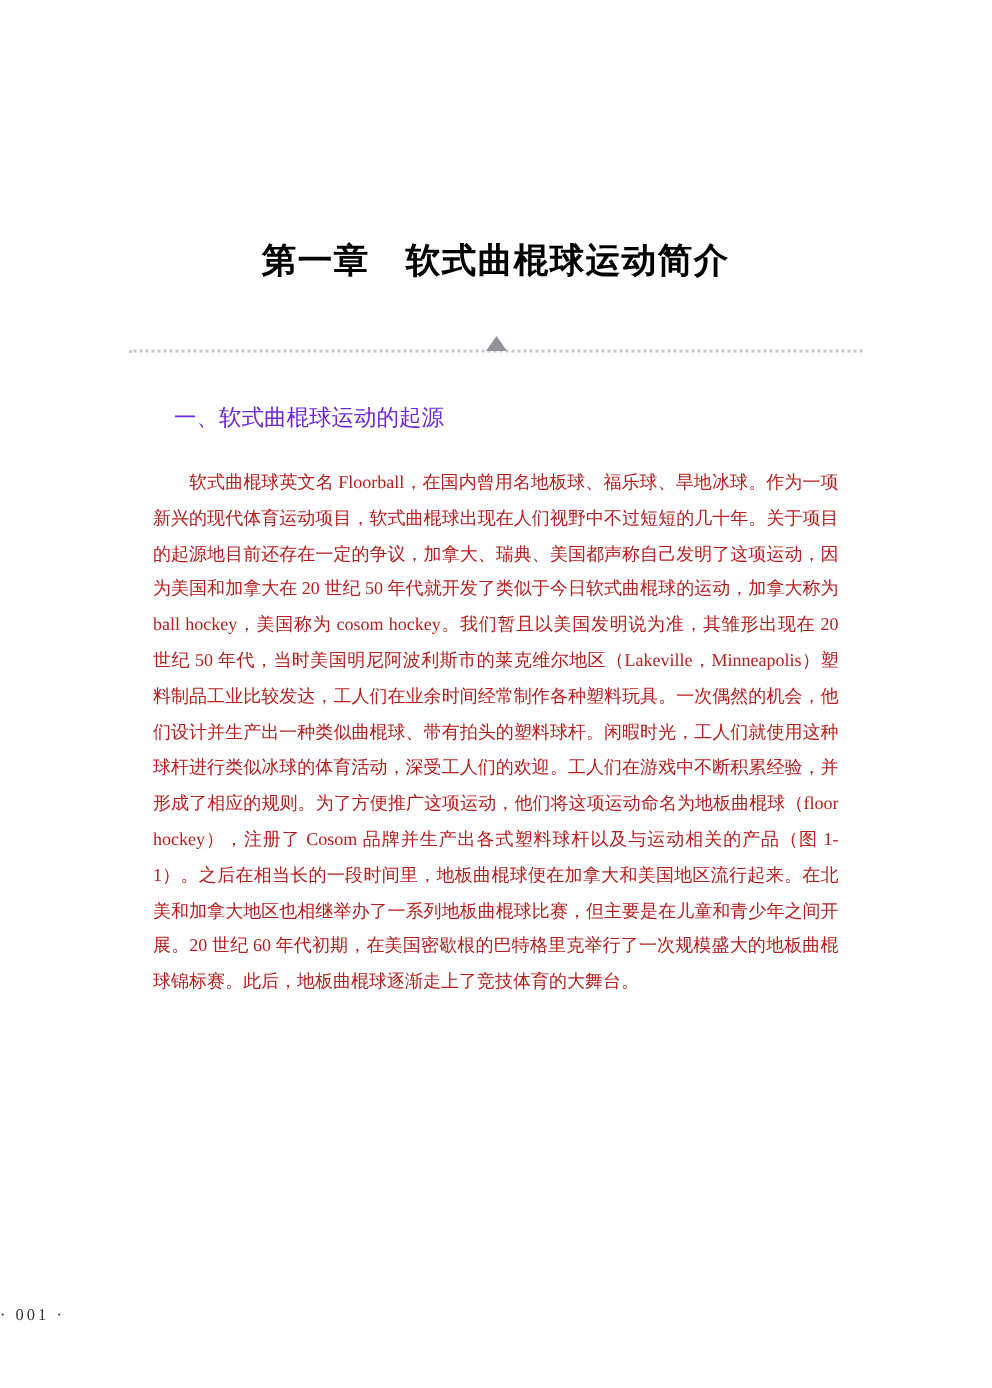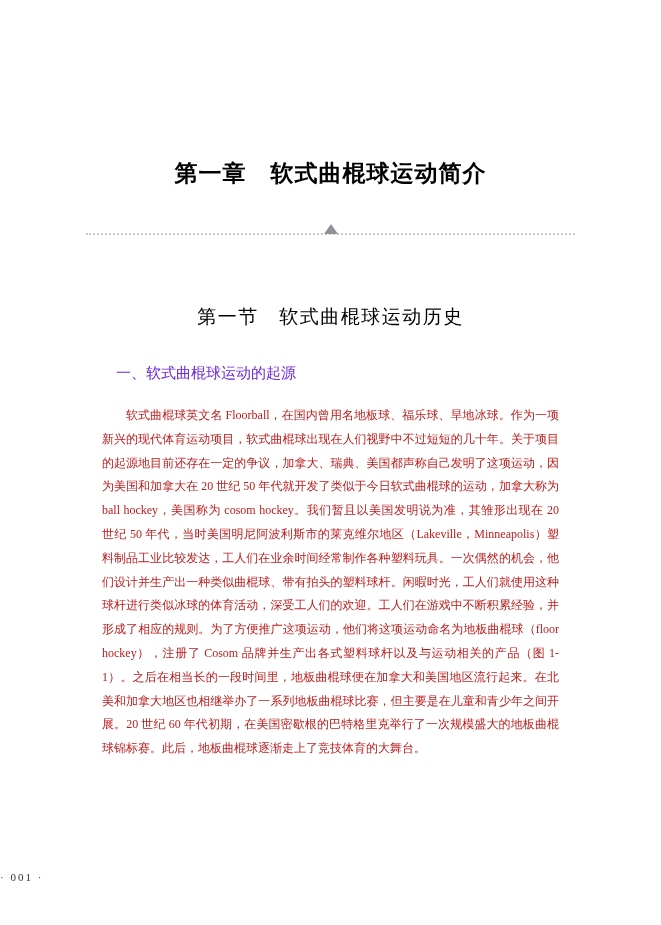--- a/index.html
+++ b/index.html
@@ -99,21 +99,20 @@
 <div class="page">
   <div class="content">
 
     <h1 class="chapter-title">第一章　软式曲棍球运动简介</h1>
 
     <div class="divider">
       <div class="divider-line"></div>
       <div class="divider-triangle"></div>
     </div>
 
-    <h2 class="section-title">第一节　软式曲棍球运动历史</h2>
 
     <h3 class="subsection-title">一、软式曲棍球运动的起源</h3>
 
     <p class="body-para">软式曲棍球英文名 Floorball，在国内曾用名地板球、福乐球、旱地冰球。作为一项新兴的现代体育运动项目，软式曲棍球出现在人们视野中不过短短的几十年。关于项目的起源地目前还存在一定的争议，加拿大、瑞典、美国都声称自己发明了这项运动，因为美国和加拿大在 20 世纪 50 年代就开发了类似于今日软式曲棍球的运动，加拿大称为 ball hockey，美国称为 cosom hockey。我们暂且以美国发明说为准，其雏形出现在 20 世纪 50 年代，当时美国明尼阿波利斯市的莱克维尔地区（Lakeville，Minneapolis）塑料制品工业比较发达，工人们在业余时间经常制作各种塑料玩具。一次偶然的机会，他们设计并生产出一种类似曲棍球、带有拍头的塑料球杆。闲暇时光，工人们就使用这种球杆进行类似冰球的体育活动，深受工人们的欢迎。工人们在游戏中不断积累经验，并形成了相应的规则。为了方便推广这项运动，他们将这项运动命名为地板曲棍球（floor hockey），注册了 Cosom 品牌并生产出各式塑料球杆以及与运动相关的产品（图 1-1）。之后在相当长的一段时间里，地板曲棍球便在加拿大和美国地区流行起来。在北美和加拿大地区也相继举办了一系列地板曲棍球比赛，但主要是在儿童和青少年之间开展。20 世纪 60 年代初期，在美国密歇根的巴特格里克举行了一次规模盛大的地板曲棍球锦标赛。此后，地板曲棍球逐渐走上了竞技体育的大舞台。</p>
 
 
   </div>
 
   <div class="page-number">· 001 ·</div>
 </div>

